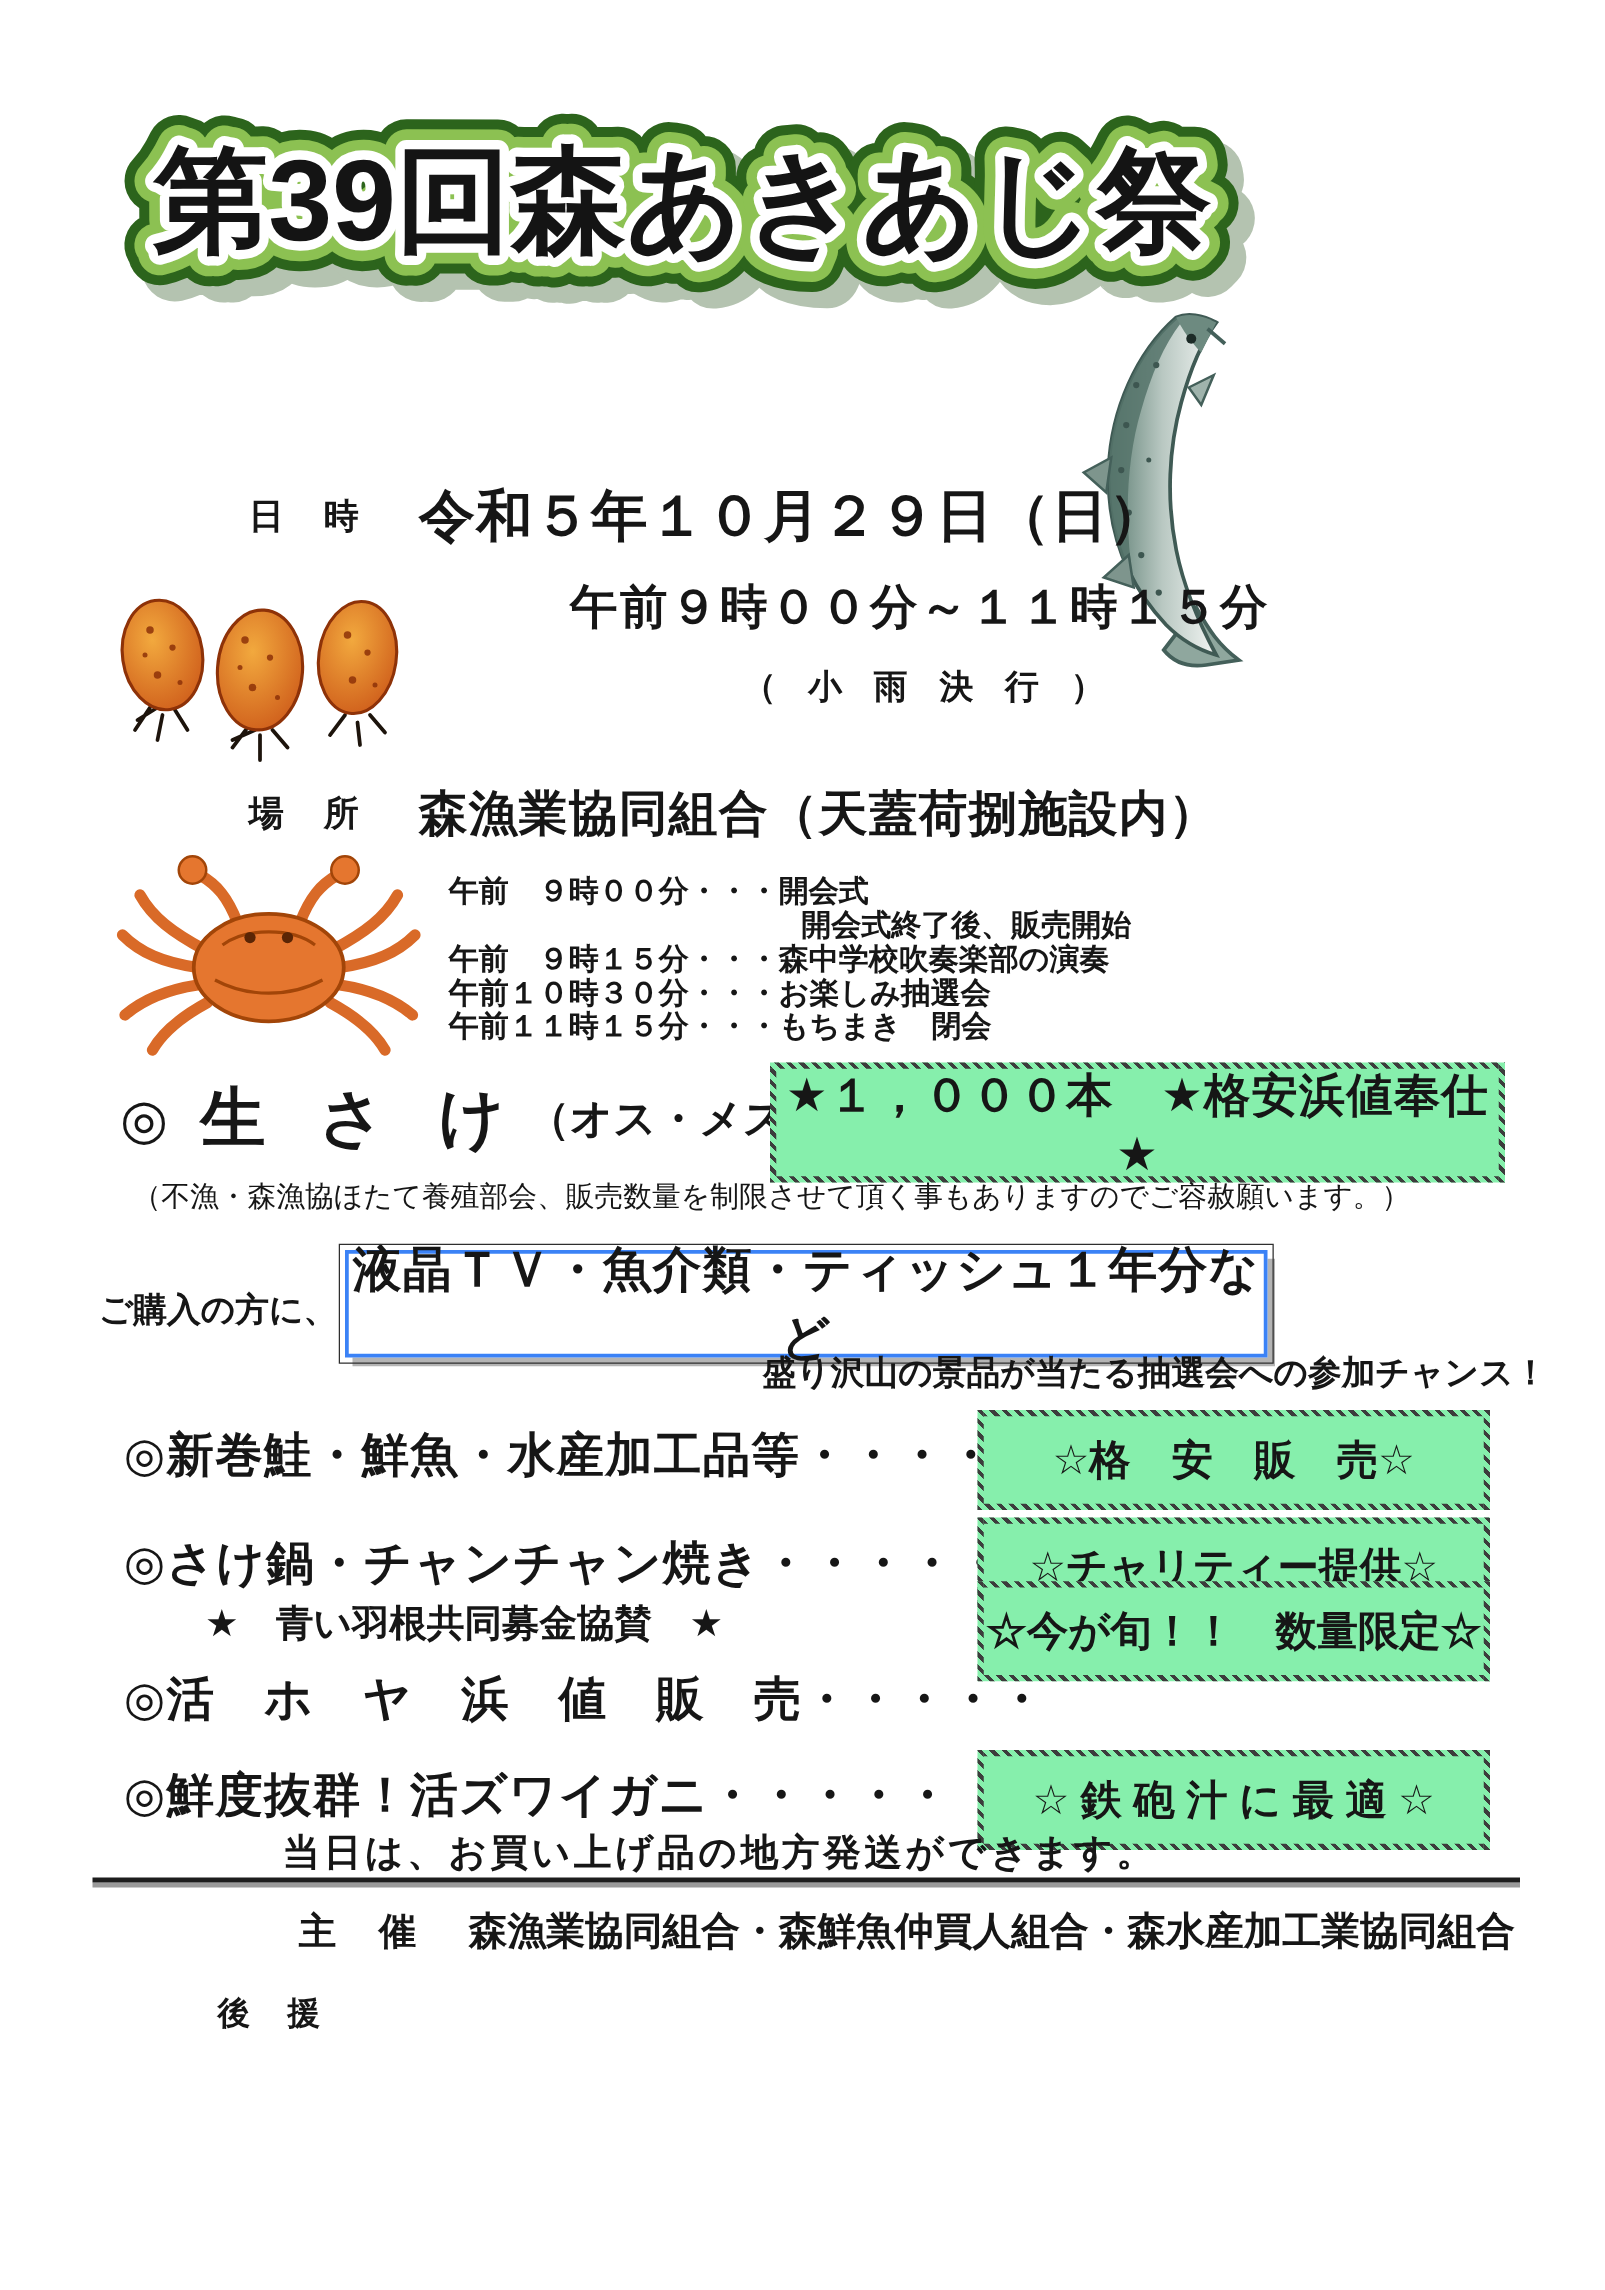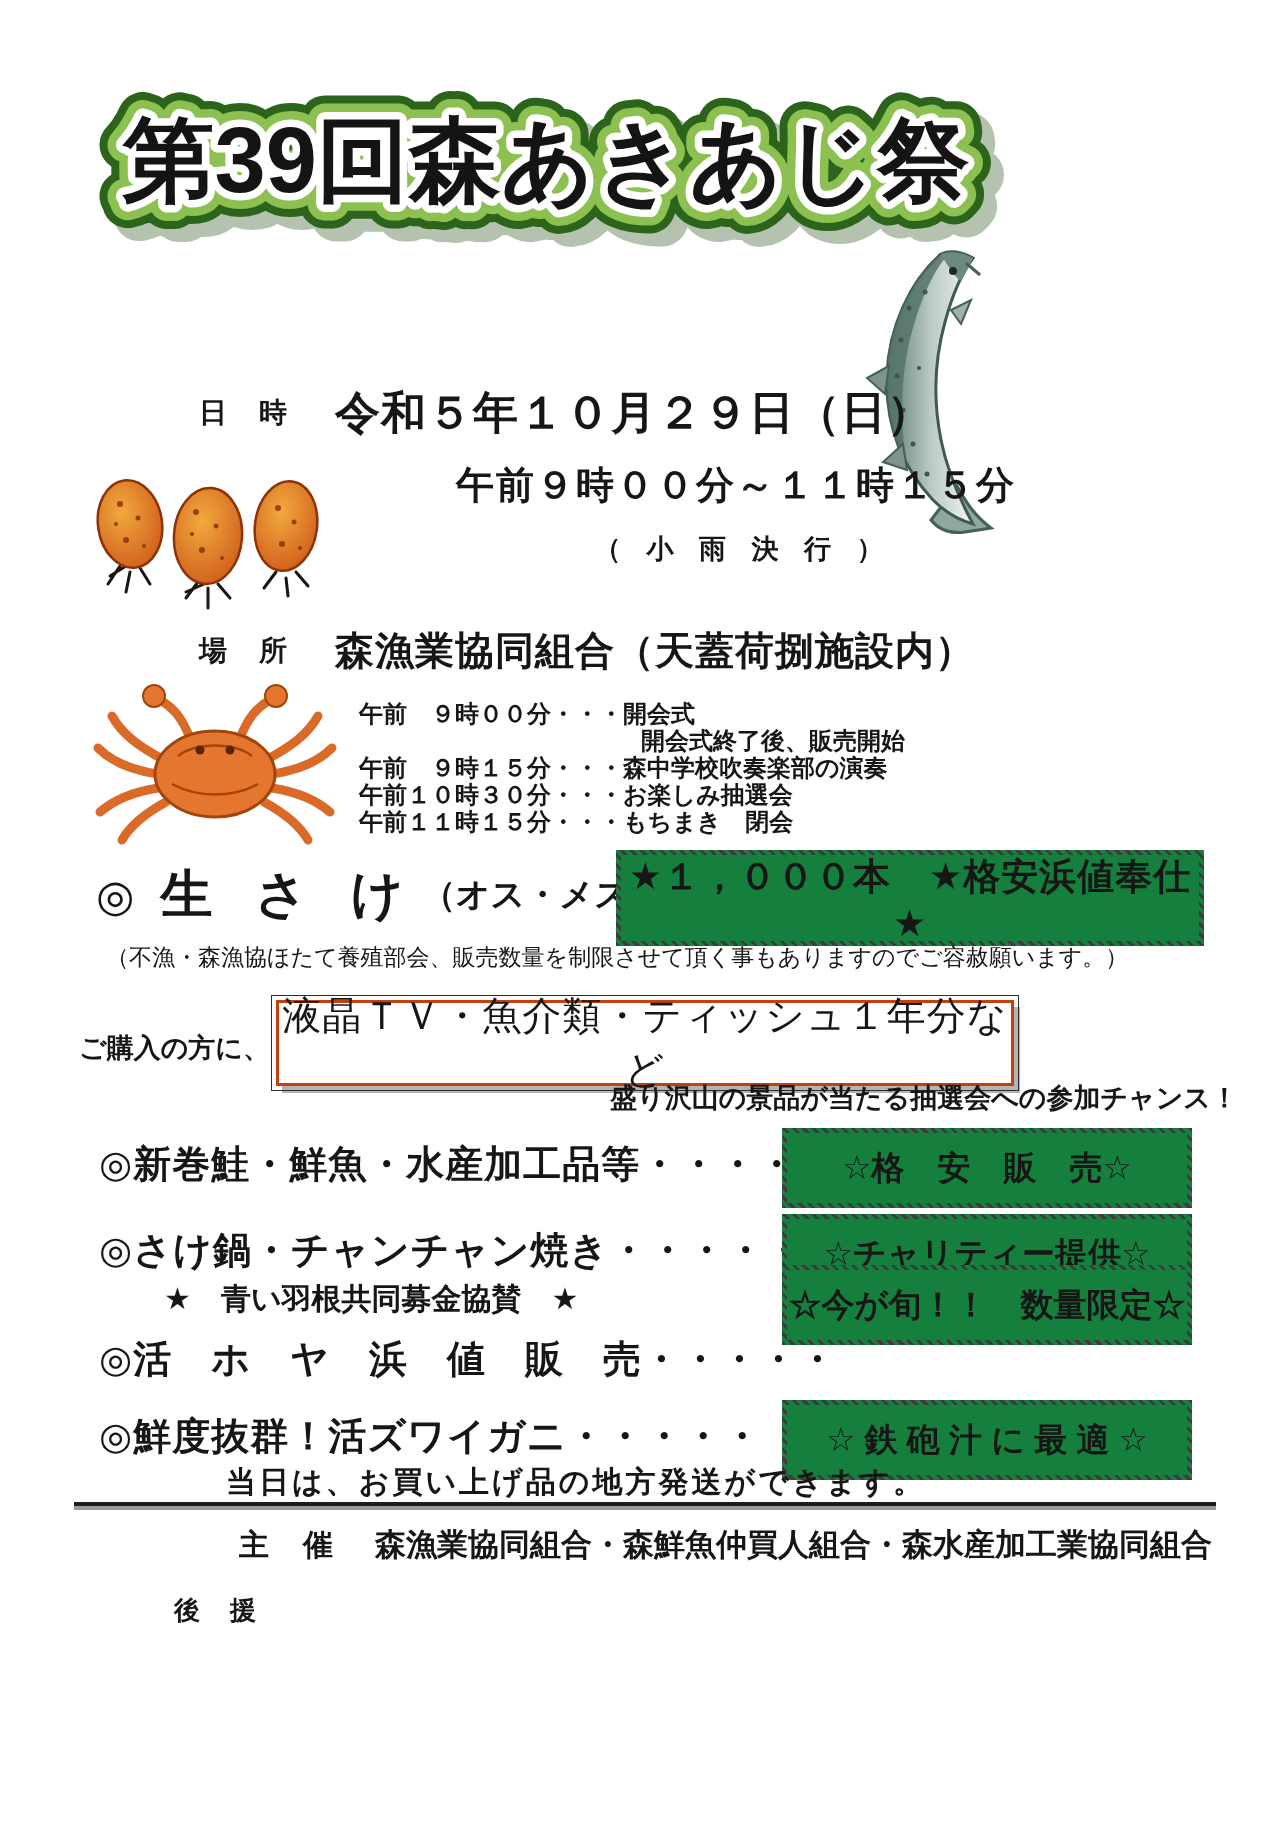--- a/index.html
+++ b/index.html
@@ -38,32 +38,32 @@
   
   .sake-row{left:92px;top:860px;display:flex;align-items:center;white-space:nowrap;}
   .sake-mark{font-size:44px;font-weight:bold;margin-right:26px;}
   .sake-name{font-size:52px;font-weight:bold;letter-spacing:14px;}
   .sake-gender{font-size:34px;font-weight:bold;margin-left:4px;}
   .sake-badge{left:612px;top:850px;width:578px;height:86px;font-size:37px;font-weight:bold;letter-spacing:1px;}
   .sake-note{left:102px;top:942px;font-size:23px;letter-spacing:0px;white-space:nowrap;}
 
   
   .purchase-lead{left:75px;top:1030px;font-size:27px;font-weight:bold;}
-  .tv-box{left:272px;top:1000px;width:732px;height:80px;font-size:39px;font-weight:normal;letter-spacing:1px;
-    border:3px solid #c2410c;outline:1px solid #2e2e2e;outline-offset:4px;
+  .tv-box{left:272px;top:1000px;width:732px;height:80px;font-size:39px;font-weight:bold;letter-spacing:1px;
+    border:3px solid #3b82f6;outline:1px solid #2e2e2e;outline-offset:4px;
     box-shadow:6px 7px 0 #b4b4b4;background:#fff;}
   .prize-note{left:606px;top:1080px;font-size:27px;font-weight:bold;white-space:nowrap;}
 
   
   .item-label{font-size:38px;font-weight:bold;letter-spacing:1px;white-space:nowrap;left:95px;}
   .il-1{top:1139px;} .il-2{top:1225px;} .il-3{top:1334px;} .il-4{top:1411px;}
   .badge{left:778px;width:400px;height:70px;font-size:33px;font-weight:bold;white-space:nowrap;}
   .b-1{top:1128px;} .b-2{top:1214px;} .b-3{top:1265px;font-family:Liberation Serif, serif;} .b-4{top:1400px;}
   .zigzag{
-    background:#15803d;border:5px solid #3c3c3c;
+    background:#86efac;border:5px solid #3c3c3c;
     border-image:repeating-linear-gradient(45deg,#3c3c3c 0 3px,rgba(0,0,0,0) 3px 7px) 5;
   }
   .sub-left{left:160px;top:1279px;font-size:30px;font-weight:bold;white-space:nowrap;}
   .sub-right{left:780px;top:1277px;width:400px;font-size:22px;font-weight:bold;text-align:center;white-space:nowrap;}
 
   .shipping{left:222px;top:1462px;font-size:30px;font-weight:bold;letter-spacing:3px;white-space:nowrap;}
   .rule{left:70px;top:1502px;width:1142px;height:4px;background:#1d1d1d;box-shadow:0 4px 0 #9a9a9a;}
 
   
   .host-row{left:235px;top:1524px;display:flex;align-items:baseline;gap:40px;white-space:nowrap;}

